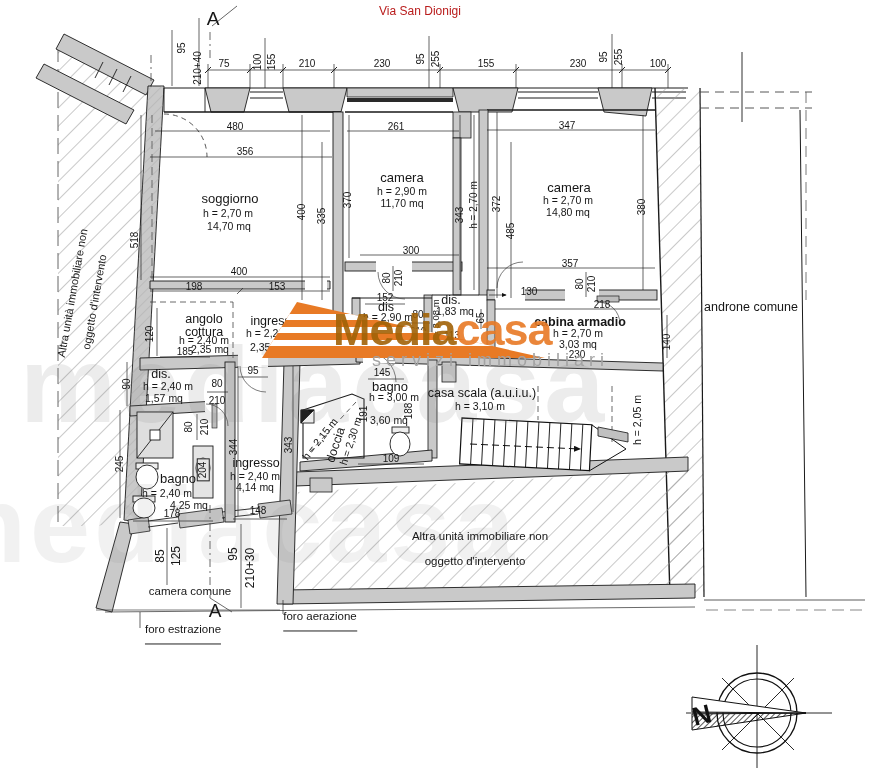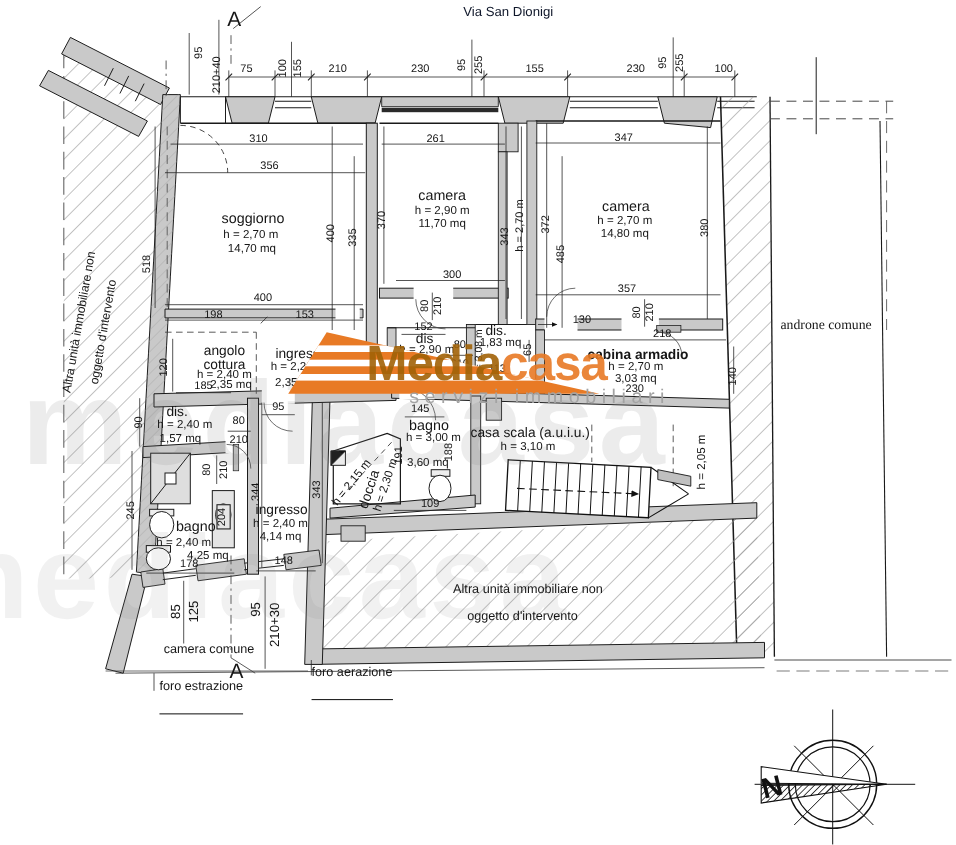--- a/index.html
+++ b/index.html
@@ -10,21 +10,21 @@
   #plan-svg{z-index:1;}
   #faint{z-index:2;}
   #labels{z-index:3;}
   #logo{z-index:4;}
   .lb{position:absolute;font-size:10px;color:#161616;white-space:nowrap;line-height:1.05;
       transform:translate(-50%,-50%);}
   .v{transform:translate(-50%,-50%) rotate(-90deg);}
   .rn{font-size:13px;}
   .rm{font-size:12.5px;}
   .rs{font-size:10.5px;}
-  .u{border-bottom:1px solid #222;padding-bottom:18px;font-size:11.5px;}
+  .u{border-bottom:1px solid #222;padding-bottom:8px;font-size:11.5px;}
   .box{border:1px solid #222;background:#e6e6e6;padding:0 2px;}
   .note{font-size:11.5px;}
   .wmrow{position:absolute;font-weight:bold;font-size:108px;letter-spacing:4px;
          color:rgba(125,125,125,0.15);white-space:nowrap;}
   .logotext{position:absolute;font-weight:bold;font-size:45px;letter-spacing:-1px;white-space:nowrap;opacity:.9;}
   .tagline{position:absolute;font-size:18px;letter-spacing:5px;color:#a3a3a3;white-space:nowrap;}
   #title{position:absolute;font-size:23px;letter-spacing:.5px;color:#111;transform:translate(-50%,-50%);white-space:nowrap;}
   svg text{font-family:"Liberation Sans",sans-serif;}
 </style>
 </head>
@@ -219,21 +219,21 @@
     </g>
   </svg>
 
   <div id="faint" class="layer">
     <div class="wmrow" style="left:20px;top:322px;">mediacasa</div>
     <div class="wmrow" style="left:-70px;top:462px;color:rgba(125,125,125,0.11);">mediacasa</div>
   </div>
 
   <div id="labels" class="layer">
 
-    <div class="lb" style="left:420px;top:11px;font-size:12px;color:#0f172a;margin-left:42px;">Via San Dionigi</div>
+    <div class="lb" style="left:420px;top:11px;font-size:12px;color:#b91c1c;">Via San Dionigi</div>
     <div class="lb" style="left:213px;top:19px;font-size:19px;">A</div>
     <div class="lb" style="left:215px;top:611px;font-size:19px;">A</div>
 
     <div class="lb" style="left:224px;top:64px;">75</div>
     <div class="lb v" style="left:258px;top:62px;">100</div>
     <div class="lb v" style="left:272px;top:62px;">155</div>
     <div class="lb" style="left:307px;top:64px;">210</div>
     <div class="lb" style="left:382px;top:64px;">230</div>
     <div class="lb v" style="left:421px;top:59px;">95</div>
     <div class="lb v" style="left:436px;top:59px;">255</div>
@@ -247,23 +247,23 @@
 
     <div class="lb rn" style="left:230px;top:199px;">soggiorno</div>
     <div class="lb rs" style="left:228px;top:214px;">h = 2,70 m</div>
     <div class="lb rs" style="left:229px;top:227px;">14,70 mq</div>
     <div class="lb rn" style="left:402px;top:178px;">camera</div>
     <div class="lb rs" style="left:402px;top:192px;">h = 2,90 m</div>
     <div class="lb rs" style="left:402px;top:204px;">11,70 mq</div>
     <div class="lb rn" style="left:569px;top:188px;">camera</div>
     <div class="lb rs" style="left:568px;top:201px;">h = 2,70 m</div>
     <div class="lb rs" style="left:568px;top:213px;">14,80 mq</div>
-    <div class="lb rm" style="left:751px;top:296px;font-family:Liberation Serif, serif;">androne comune</div>
-
-    <div class="lb" style="left:235px;top:127px;">310</div>
+    <div class="lb rm" style="left:751px;top:308px;">androne comune</div>
+
+    <div class="lb" style="left:235px;top:127px;">480</div>
     <div class="lb" style="left:245px;top:152px;">356</div>
     <div class="lb" style="left:396px;top:127px;">261</div>
     <div class="lb" style="left:567px;top:126px;">347</div>
     <div class="lb v" style="left:135px;top:240px;">518</div>
     <div class="lb v" style="left:302px;top:212px;">400</div>
     <div class="lb v" style="left:322px;top:216px;">335</div>
     <div class="lb v" style="left:348px;top:200px;">370</div>
     <div class="lb v" style="left:460px;top:215px;">343</div>
     <div class="lb v" style="left:474px;top:205px;">h = 2,70 m</div>
     <div class="lb v" style="left:497px;top:204px;">372</div>

